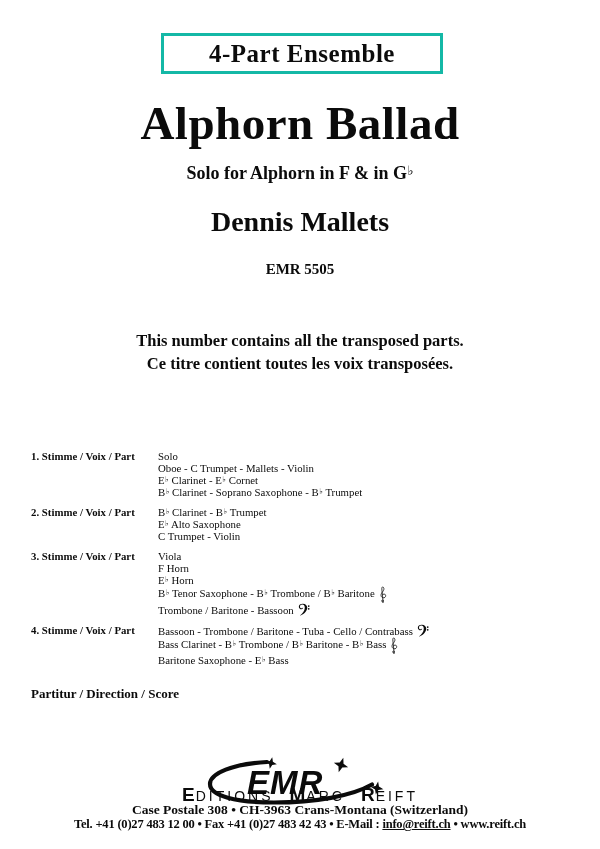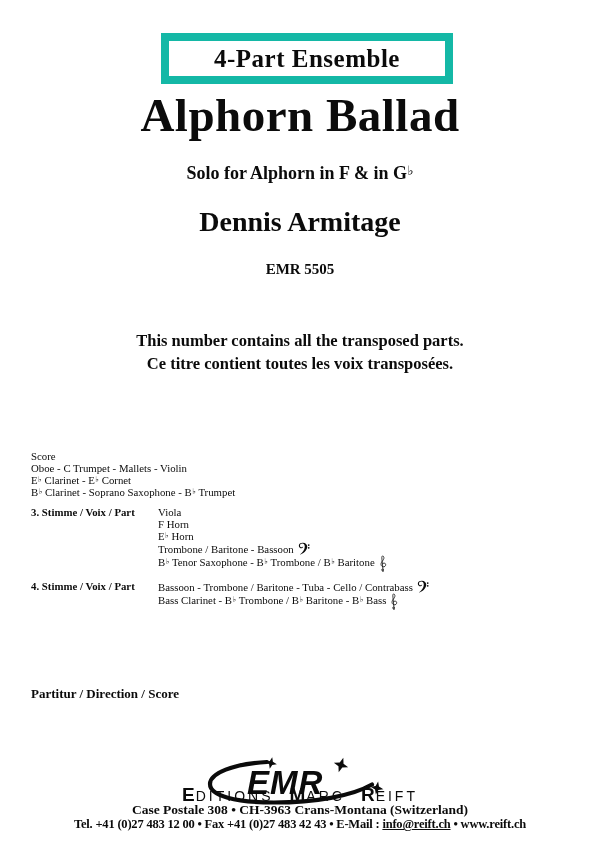--- a/index.html
+++ b/index.html
@@ -6,26 +6,26 @@
   body{
     width:600px;height:849px;position:relative;overflow:hidden;
     background:#ffffff;color:#0b0b0b;
     font-family:"Liberation Serif", serif;
   }
   .centered{position:absolute;left:0;right:0;text-align:center;}
 
   
   .ensemble-box{
     position:absolute;top:33px;left:161px;width:276px;height:35px;
-    border:8px solid #14b8a6;
+    border:3px solid #14b8a6;
     display:flex;align-items:center;justify-content:center;
   }
   .ensemble-box span{font-weight:bold;font-size:25px;letter-spacing:.5px;}
 
-  .title{top:92px;font-size:47px;font-weight:bold;line-height:1;letter-spacing:.5px;margin:0;}
+  .title{top:92px;font-size:47px;font-weight:bold;line-height:1;letter-spacing:.5px;margin:8px;}
   .subtitle{top:163px;font-size:18px;font-weight:bold;}
   .composer{top:208px;font-size:28px;font-weight:bold;line-height:1;}
   .catalog{top:261px;font-size:15px;font-weight:bold;}
   .notice{top:329px;font-size:16.5px;font-weight:bold;line-height:23px;}
 
   
   .parts{position:absolute;top:450px;left:31px;right:16px;}
   .part-group{display:flex;margin-bottom:8px;}
   .part-label{width:127px;flex:none;font-weight:bold;font-size:10.8px;line-height:12px;}
   .part-lines{font-size:10.8px;line-height:12px;}
@@ -60,65 +60,75 @@
 <div class="page">
 
   <div class="ensemble-box">
     <span>4-Part Ensemble</span>
   </div>
 
   <h1 class="title centered">Alphorn Ballad</h1>
 
   <div class="subtitle centered">Solo for Alphorn in F &amp; in G<sup class="flat">♭</sup></div>
 
-  <div class="composer centered">Dennis Armitage</div>
+  <div class="composer centered">Dennis Mallets</div>
 
   <div class="catalog centered">EMR 5505</div>
 
   <div class="notice centered">
     <div>This number contains all the transposed parts.</div>
     <div>Ce titre contient toutes les voix transposées.</div>
   </div>
 
   <div class="parts" id="parts">
       <div class="part-group">
+        <div class="part-label">1. Stimme / Voix / Part</div>
         <div class="part-lines">
-          <div class="part-line">Score</div>
+          <div class="part-line">Solo</div>
           <div class="part-line">Oboe - C Trumpet - Mallets - Violin</div>
           <div class="part-line">E<sup class="flat">♭</sup> Clarinet - E<sup class="flat">♭</sup> Cornet</div>
           <div class="part-line">B<sup class="flat">♭</sup> Clarinet - Soprano Saxophone - B<sup class="flat">♭</sup> Trumpet</div>
+        </div>
+      </div>
+      <div class="part-group">
+        <div class="part-label">2. Stimme / Voix / Part</div>
+        <div class="part-lines">
+          <div class="part-line">B<sup class="flat">♭</sup> Clarinet - B<sup class="flat">♭</sup> Trumpet</div>
+          <div class="part-line">E<sup class="flat">♭</sup> Alto Saxophone</div>
+          <div class="part-line">C Trumpet - Violin</div>
         </div>
       </div>
       <div class="part-group">
         <div class="part-label">3. Stimme / Voix / Part</div>
         <div class="part-lines">
           <div class="part-line">Viola</div>
           <div class="part-line">F Horn</div>
           <div class="part-line">E<sup class="flat">♭</sup> Horn</div>
+          <div class="part-line">B<sup class="flat">♭</sup> Tenor Saxophone - B<sup class="flat">♭</sup> Trombone / B<sup class="flat">♭</sup> Baritone<svg class="clef treble" width="9" height="17" viewBox="0 0 16 32">
+              <path d="M7.3 30.4 C4.4 30.8 3.6 27.2 5.8 26.4 C7.9 25.7 8.9 28.5 7.1 29.5 M7.3 30.4 L4.8 5 C4.6 2.2 6.6 0.8 7.9 2.6 C9.6 5 8.6 8.2 6.6 10.6 C4.6 13 3 15.2 3.4 18.2 C3.8 21.2 6.6 22.8 9.2 22.1 C11.8 21.4 12.8 18.6 11.6 16.6 C10.4 14.6 7.6 14.5 6.4 16.4" fill="none" stroke="#0b0b0b" stroke-width="1.5" stroke-linecap="round"></path>
+            </svg></div>
           <div class="part-line">Trombone / Baritone - Bassoon<svg class="clef bass" width="12" height="13" viewBox="0 0 26 28">
               <path d="M10.5 1.5 C16.5 1.5 20 5.5 20 10 C20 18 12 24.5 3.5 27.5 C10 23 14.7 17 14.7 10.3 C14.7 6 12.5 3.4 9.3 3.4 C6.3 3.4 4.3 5.4 4.3 7.8 C4.3 10 5.9 11.4 7.8 11.4 C9.4 11.4 10.6 10.4 10.9 9 C11.6 10.9 10.3 13.4 7.6 13.4 C4.2 13.4 1.8 10.9 1.8 7.8 C1.8 4.2 5.2 1.5 10.5 1.5 Z" fill="#0b0b0b"></path>
               <circle cx="23.2" cy="6.5" r="1.9" fill="#0b0b0b"></circle>
               <circle cx="23.2" cy="12.5" r="1.9" fill="#0b0b0b"></circle>
-            </svg></div>
-          <div class="part-line">B<sup class="flat">♭</sup> Tenor Saxophone - B<sup class="flat">♭</sup> Trombone / B<sup class="flat">♭</sup> Baritone<svg class="clef treble" width="9" height="17" viewBox="0 0 16 32">
-              <path d="M7.3 30.4 C4.4 30.8 3.6 27.2 5.8 26.4 C7.9 25.7 8.9 28.5 7.1 29.5 M7.3 30.4 L4.8 5 C4.6 2.2 6.6 0.8 7.9 2.6 C9.6 5 8.6 8.2 6.6 10.6 C4.6 13 3 15.2 3.4 18.2 C3.8 21.2 6.6 22.8 9.2 22.1 C11.8 21.4 12.8 18.6 11.6 16.6 C10.4 14.6 7.6 14.5 6.4 16.4" fill="none" stroke="#0b0b0b" stroke-width="1.5" stroke-linecap="round"></path>
             </svg></div>
         </div>
       </div>
       <div class="part-group">
         <div class="part-label">4. Stimme / Voix / Part</div>
         <div class="part-lines">
           <div class="part-line">Bassoon - Trombone / Baritone - Tuba - Cello / Contrabass<svg class="clef bass" width="12" height="13" viewBox="0 0 26 28">
               <path d="M10.5 1.5 C16.5 1.5 20 5.5 20 10 C20 18 12 24.5 3.5 27.5 C10 23 14.7 17 14.7 10.3 C14.7 6 12.5 3.4 9.3 3.4 C6.3 3.4 4.3 5.4 4.3 7.8 C4.3 10 5.9 11.4 7.8 11.4 C9.4 11.4 10.6 10.4 10.9 9 C11.6 10.9 10.3 13.4 7.6 13.4 C4.2 13.4 1.8 10.9 1.8 7.8 C1.8 4.2 5.2 1.5 10.5 1.5 Z" fill="#0b0b0b"></path>
               <circle cx="23.2" cy="6.5" r="1.9" fill="#0b0b0b"></circle>
               <circle cx="23.2" cy="12.5" r="1.9" fill="#0b0b0b"></circle>
             </svg></div>
           <div class="part-line">Bass Clarinet - B<sup class="flat">♭</sup> Trombone / B<sup class="flat">♭</sup> Baritone - B<sup class="flat">♭</sup> Bass<svg class="clef treble" width="9" height="17" viewBox="0 0 16 32">
               <path d="M7.3 30.4 C4.4 30.8 3.6 27.2 5.8 26.4 C7.9 25.7 8.9 28.5 7.1 29.5 M7.3 30.4 L4.8 5 C4.6 2.2 6.6 0.8 7.9 2.6 C9.6 5 8.6 8.2 6.6 10.6 C4.6 13 3 15.2 3.4 18.2 C3.8 21.2 6.6 22.8 9.2 22.1 C11.8 21.4 12.8 18.6 11.6 16.6 C10.4 14.6 7.6 14.5 6.4 16.4" fill="none" stroke="#0b0b0b" stroke-width="1.5" stroke-linecap="round"></path>
             </svg></div>
+          <div class="part-line">Baritone Saxophone - E<sup class="flat">♭</sup> Bass</div>
         </div>
       </div>
     </div>
 
   <div class="score-label">Partitur / Direction / Score</div>
 
   <div class="logo-wrap">
     <svg width="190" height="50" viewBox="0 0 190 50" aria-hidden="true">
       <path d="M62 5 C28 7 5 16 5 27 C5 39 31 45.5 69 45.5 C110 45.5 147 39 167 27.5" fill="none" stroke="#0b0b0b" stroke-width="4.2" stroke-linecap="round"></path>
       <text id="logoText" x="42" y="37" font-family="Liberation Sans, sans-serif" font-weight="bold" font-style="italic" font-size="33" letter-spacing="1" fill="#0b0b0b">EMR</text>

